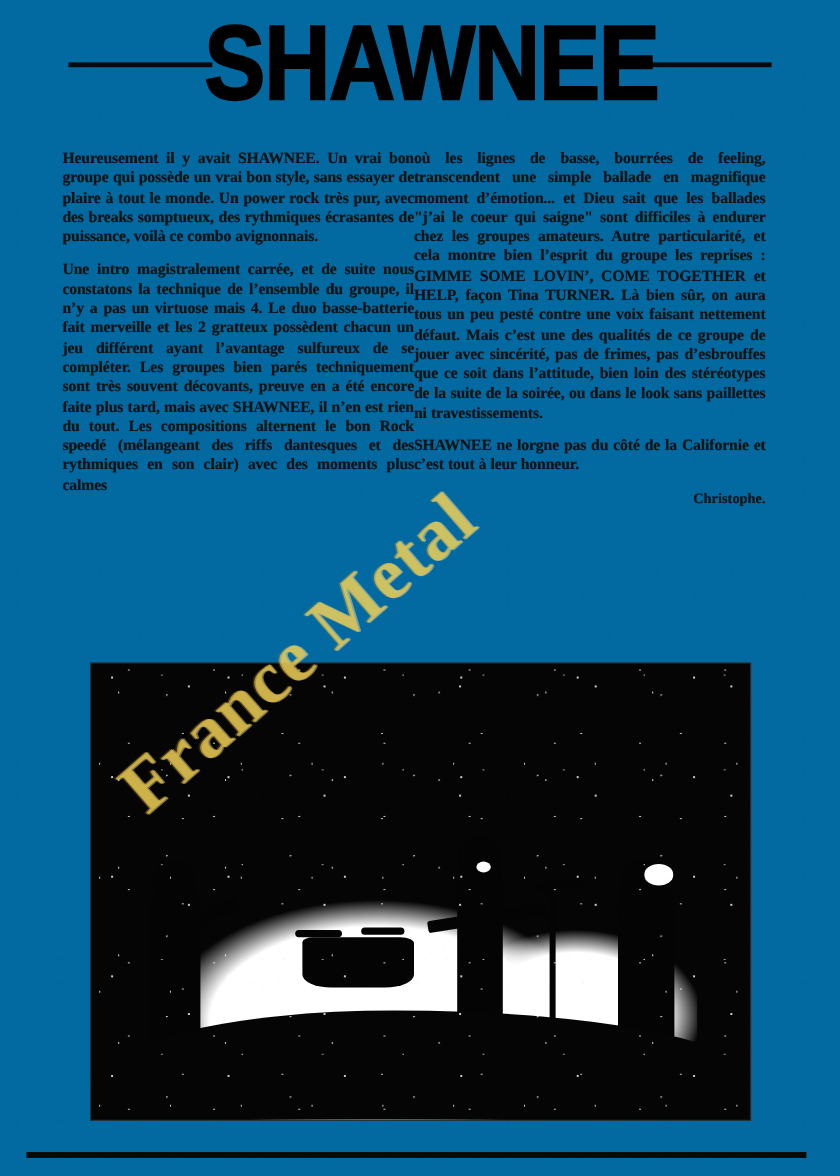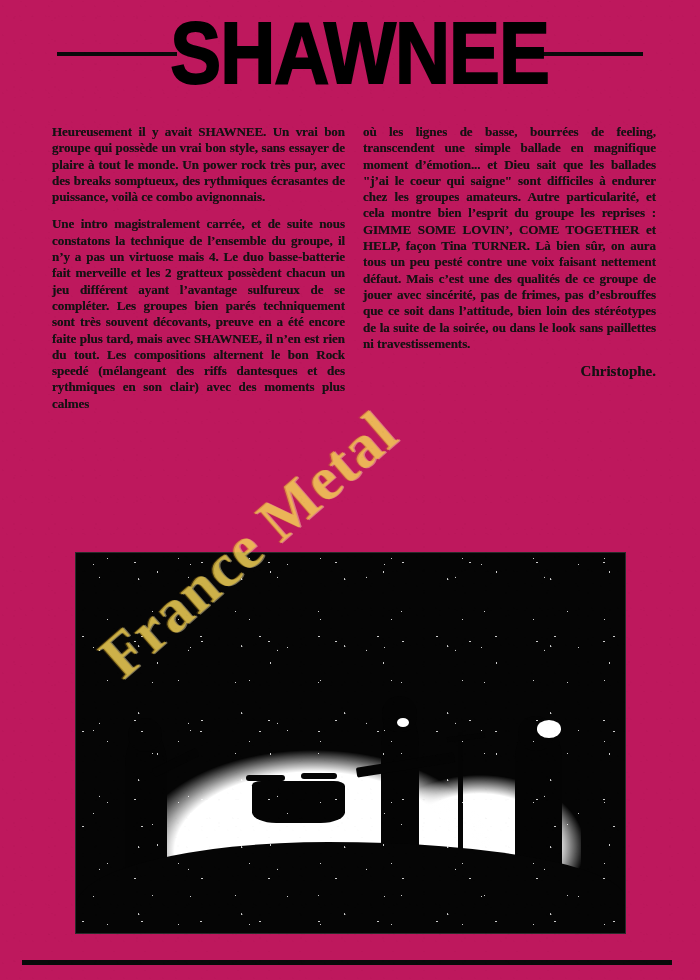--- a/index.html
+++ b/index.html
@@ -12,21 +12,21 @@
     height: 980px;
     overflow: hidden;
     font-family: "Liberation Serif", "DejaVu Serif", serif;
     color: #111111;
   }
 
   #page {
     position: relative;
     width: 700px;
     height: 980px;
-    background: #be185d;
+    background: #0369a1;
     overflow: hidden;
   }
 
   
   #paper-grain {
     position: absolute;
     inset: 0;
     pointer-events: none;
     opacity: .55;
     background-image:
@@ -73,42 +73,41 @@
     -webkit-text-stroke: 1.6px #000;
   }
 
   
   #article {
     position: absolute;
     left: 52px;
     top: 124px;
     width: 604px;
     display: flex;
-    gap: 18px;
     z-index: 4;
   }
   .column { width: 293px; }
 
   .para {
     margin: 0 0 11px 0;
     font-size: 13.1px;
     line-height: 16.3px;
     text-align: justify;
     text-justify: inter-word;
     font-weight: 700;
     letter-spacing: -.1px;
     word-spacing: .2px;
     color: #131313;
     text-shadow: 0 0 .6px rgba(0,0,0,.45);
   }
   .para:last-child { margin-bottom: 15px; }
 
   .signature {
     margin: 9px 0 0 0;
-    font-size: 15px;
+    font-size: 12px;
     line-height: 16.3px;
     font-weight: 700;
     text-align: right;
     color: #131313;
     text-shadow: 0 0 .6px rgba(0,0,0,.45);
   }
 
   
   #photo {
     position: absolute;
@@ -298,20 +297,21 @@
 
   <div id="article">
 
     <div class="column">
       <p class="para">Heureusement il y avait SHAWNEE. Un vrai bon groupe qui possède un vrai bon style, sans essayer de plaire à tout le monde. Un power rock très pur, avec des breaks somptueux, des rythmiques écrasantes de puissance, voilà ce combo avignonnais.</p>
       <p class="para">Une intro magistralement carrée, et de suite nous constatons la technique de l’ensemble du groupe, il n’y a pas un virtuose mais 4. Le duo basse-batterie fait merveille et les 2 gratteux possèdent chacun un jeu différent ayant l’avantage sulfureux de se compléter. Les groupes bien parés techniquement sont très souvent décovants, preuve en a été encore faite plus tard, mais avec SHAWNEE, il n’en est rien du tout. Les compositions alternent le bon Rock speedé (mélangeant des riffs dantesques et des rythmiques en son clair) avec des moments plus calmes</p>
     </div>
 
     <div class="column">
       <p class="para">où les lignes de basse, bourrées de feeling, transcendent une simple ballade en magnifique moment d’émotion... et Dieu sait que les ballades "j’ai le coeur qui saigne" sont difficiles à endurer chez les groupes amateurs. Autre particularité, et cela montre bien l’esprit du groupe les reprises : GIMME SOME LOVIN’, COME TOGETHER et HELP, façon Tina TURNER. Là bien sûr, on aura tous un peu pesté contre une voix faisant nettement défaut. Mais c’est une des qualités de ce groupe de jouer avec sincérité, pas de frimes, pas d’esbrouffes que ce soit dans l’attitude, bien loin des stéréotypes de la suite de la soirée, ou dans le look sans paillettes ni travestissements.</p>
+      <p class="para">SHAWNEE ne lorgne pas du côté de la Californie et c’est tout à leur honneur.</p>
       <p class="signature">Christophe.</p>
     </div>
 
   </div>
 
   <div id="photo">
     <div class="stage-glow"></div>
 
     <div class="silhouette drumkit"></div>
     <div class="silhouette cymbal-a"></div>

